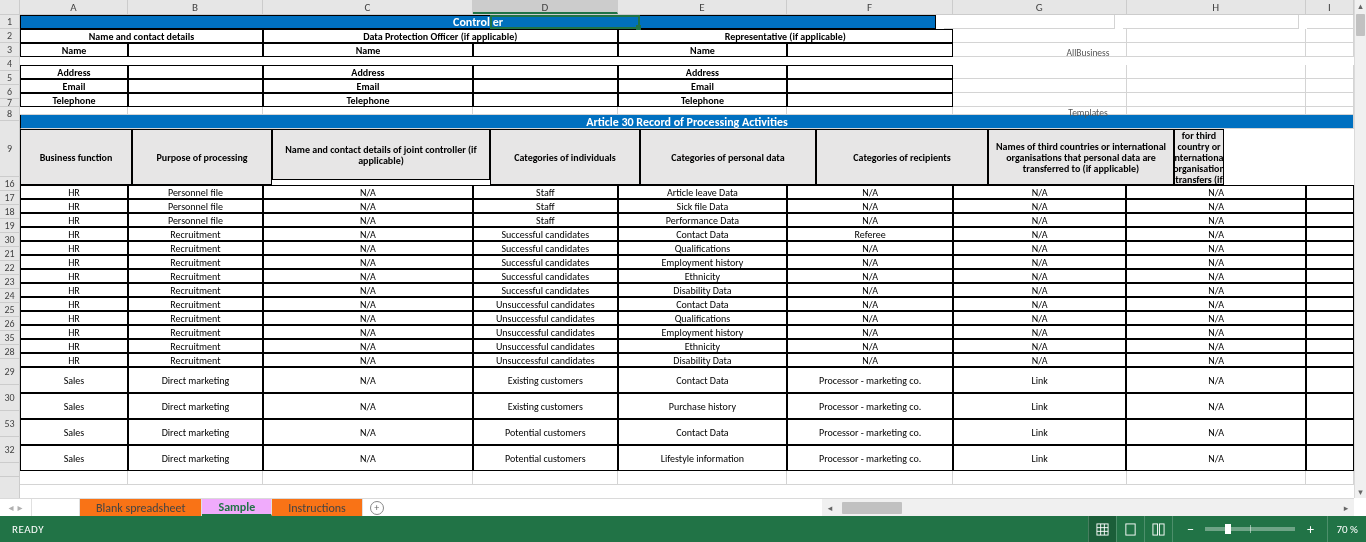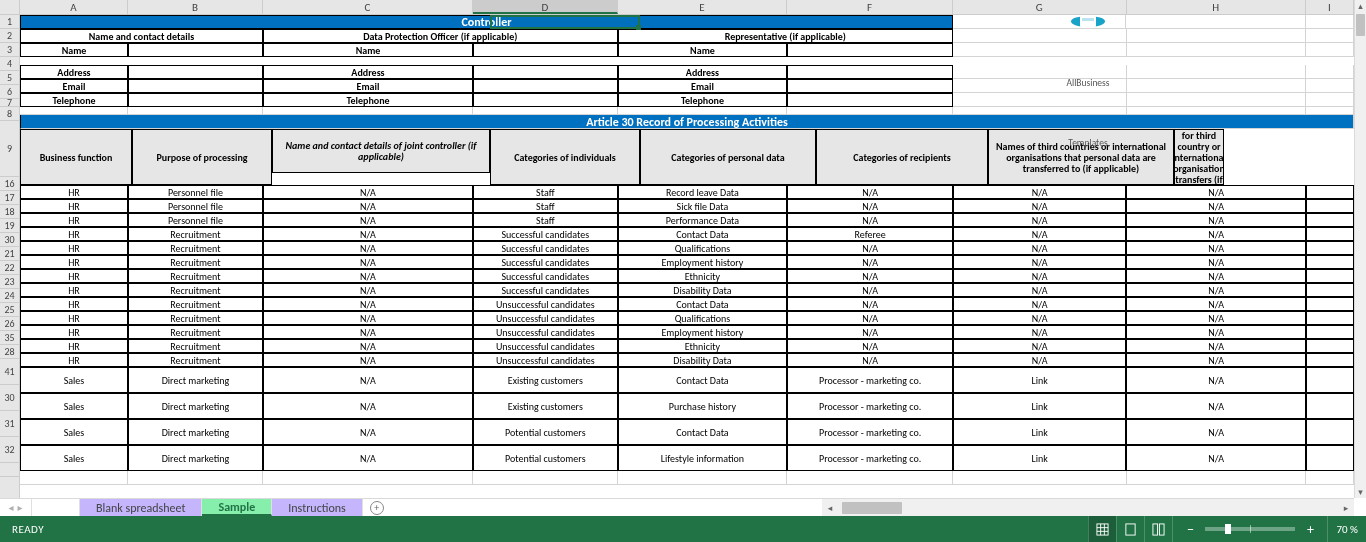--- a/index.html
+++ b/index.html
@@ -17,42 +17,42 @@
 
 .grid { position: absolute; top: 15px; left: 20px; right: 0; bottom: 0; }
 .row { display: flex; }
 .cell { border-right: 1px solid #d4d4d4; border-bottom: 1px solid #d4d4d4; display: flex; align-items: center; justify-content: center; font-size: 10px; overflow: hidden; white-space: nowrap; position: relative; }
 
 .blue-bar { background: #0070c0; color: #fff; font-weight: bold; font-size: 12px; }
 .black-border { border: 1px solid #000 !important; }
 .bold { font-weight: bold; }
 .grey-hdr { background: #e7e6e6; font-weight: bold; white-space: normal; text-align: center; padding: 2px; line-height: 1.1; }
 
-.logo-area { position: absolute; width: 180px; height: 72px; display: flex; flex-direction: column; align-items: center; font-size: 9.5px; color: #555; gap: 48px; }
+.logo-area { position: absolute; width: 180px; height: 72px; display: flex; flex-direction: column; align-items: center; justify-content: center; font-size: 9.5px; color: #555; gap: 48px; }
 .logo-circle { width: 34px; height: 34px; border-radius: 50%; background: #1aa3c9; display: flex; align-items: center; justify-content: center; margin-bottom: 2px; }
 .logo-rect { width: 16px; height: 11px; background: #fff; border-radius: 1px; position: relative; }
 .logo-rect:after { content:''; position:absolute; left:2px; right:2px; top:2px; height:3px; background:#1aa3c9; opacity:.3; }
 
 .sel-cell { position: absolute; border: 2px solid #217346; pointer-events: none; background: rgba(33,115,70,0.03); }
 .sel-handle { position:absolute; right:-3px; bottom:-3px; width:5px; height:5px; background:#217346; }
 
 .vscroll { position: absolute; top: 0; right: 0; width: 12px; bottom: 44px; background: #f0f0f0; border-left: 1px solid #dadada; }
 .vscroll-thumb { position:absolute; left:1px; right:1px; top:4px; height:22px; background:#c1c1c1; border-radius:1px; cursor:pointer; }
 .vscroll-arr { position:absolute; left:0; right:0; height:12px; text-align:center; font-size:9px; color:#666; cursor:pointer; }
 
 .hscroll-area { position: absolute; bottom: 26px; right: 12px; left: 822px; height: 18px; background: #f0f0f0; border-top: 1px solid #dadada; display:flex; align-items:center; }
 .hscroll-arr { width:16px; text-align:center; font-size:9px; color:#666; cursor:pointer; line-height:18px; }
 .hscroll-track { flex:1; height:18px; position:relative; }
 .hscroll-thumb { position:absolute; top:3px; bottom:3px; left:4px; width:60px; background:#c1c1c1; border-radius:1px; cursor:pointer; }
 
 .tabs-bar { position: absolute; bottom: 26px; left: 0; width: 822px; height: 18px; background: #fff; border-top: 1px solid #dadada; display: flex; align-items: stretch; }
 .tab-nav { width: 32px; display:flex; align-items:center; justify-content:center; gap:4px; color:#b0b0b0; font-size:10px; border-right:1px solid #e0e0e0; cursor:pointer; }
 .tab-spacer { width: 48px; border-right:1px solid #e0e0e0; }
-.tab { padding: 0 16px; display:flex; align-items:center; font-size:12px; color:#444; border-right:1px solid #e0e0e0; cursor:pointer; background:#c4b5fd; }
-.tab.active { color:#217346; font-weight:bold; border-bottom:2px solid #217346; background:#86efac; }
+.tab { padding: 0 16px; display:flex; align-items:center; font-size:12px; color:#444; border-right:1px solid #e0e0e0; cursor:pointer; background:#f97316; }
+.tab.active { color:#217346; font-weight:bold; border-bottom:2px solid #217346; background:#f0abfc; }
 .tab-add { width:28px; display:flex; align-items:center; justify-content:center; cursor:pointer; }
 .tab-add-circ { width:14px; height:14px; border:1px solid #888; border-radius:50%; display:flex; align-items:center; justify-content:center; font-size:10px; color:#666; line-height:1; }
 
 .status-bar { position:absolute; bottom:0; left:0; right:0; height:26px; background:#217346; color:#fff; display:flex; align-items:center; font-size:11px; }
 .status-ready { padding:0 12px; letter-spacing:.5px; }
 .status-right { margin-left:auto; display:flex; align-items:center; height:100%; }
 .view-btn { width:28px; height:100%; display:flex; align-items:center; justify-content:center; border-left:1px solid rgba(255,255,255,.2); cursor:pointer; }
 .view-btn.active { background: rgba(0,0,0,.18); }
 .zoom-ctrl { display:flex; align-items:center; height:100%; border-left:1px solid rgba(255,255,255,.2); padding:0 8px; }
 .zoom-btn { width:18px; text-align:center; cursor:pointer; font-size:14px; }
@@ -95,28 +95,28 @@
       <div class="row-header" style="height: 14px;">19</div>
       <div class="row-header" style="height: 14px;">30</div>
       <div class="row-header" style="height: 14px;">21</div>
       <div class="row-header" style="height: 14px;">22</div>
       <div class="row-header" style="height: 14px;">23</div>
       <div class="row-header" style="height: 14px;">24</div>
       <div class="row-header" style="height: 14px;">25</div>
       <div class="row-header" style="height: 14px;">26</div>
       <div class="row-header" style="height: 14px;">35</div>
       <div class="row-header" style="height: 14px;">28</div>
-      <div class="row-header" style="height: 26px;">41</div>
+      <div class="row-header" style="height: 26px;">29</div>
       <div class="row-header" style="height: 26px;">30</div>
-      <div class="row-header" style="height: 26px;">31</div>
+      <div class="row-header" style="height: 26px;">53</div>
       <div class="row-header" style="height: 26px;">32</div>
       <div class="row-header" style="height: 14px;"></div>
     </div>
   <div class="grid" id="grid">
-      <div class="row" style="height: 14px;">
+      <div class="row" style="height: 14px; gap: 8px;">
         <div class="cell blue-bar black-border" style="width: 968px; height: 14px;">Controller</div>
         <div class="cell" style="width: 180px; height: 14px;"></div>
         <div class="cell" style="width: 186px; height: 14px;"></div>
         <div class="cell" style="width: 50px; height: 14px;"></div>
       </div>
       <div class="row" style="height: 14px;">
         <div class="cell bold black-border" style="width: 252px; height: 14px;">Name and contact details</div>
         <div class="cell bold black-border" style="width: 368px; height: 14px;">Data Protection Officer (if applicable)</div>
         <div class="cell bold black-border" style="width: 348px; height: 14px;">Representative (if applicable)</div>
         <div class="cell" style="width: 180px; height: 14px;"></div>
@@ -177,33 +177,33 @@
         <div class="cell" style="width: 180px; height: 8px;"></div>
         <div class="cell" style="width: 186px; height: 8px;"></div>
         <div class="cell" style="width: 50px; height: 8px;"></div>
       </div>
       <div class="row" style="height: 14px;">
         <div class="cell blue-bar" style="width: 1384px; height: 14px; padding-left: 0px; border-left: 1px solid rgb(0, 0, 0);">Article 30 Record of Processing Activities</div>
       </div>
       <div class="row" style="height: 56px;">
         <div class="cell grey-hdr black-border" style="width: 112px; height: 56px;">Business function</div>
         <div class="cell grey-hdr black-border" style="width: 140px; height: 56px;">Purpose of processing</div>
-        <div class="cell grey-hdr black-border" style="width: 218px; height: 44px; font-style: italic;">Name and contact details of joint controller (if applicable)</div>
+        <div class="cell grey-hdr black-border" style="width: 218px; height: 51px;">Name and contact details of joint controller (if applicable)</div>
         <div class="cell grey-hdr black-border" style="width: 150px; height: 56px;">Categories of individuals</div>
         <div class="cell grey-hdr black-border" style="width: 176px; height: 56px;">Categories of personal data</div>
         <div class="cell grey-hdr black-border" style="width: 172px; height: 56px;">Categories of recipients</div>
         <div class="cell grey-hdr black-border" style="width: 186px; height: 56px;">Names of third countries or international organisations that personal data are transferred to (if applicable)</div>
         <div class="cell grey-hdr black-border" style="width: 50px; height: 56px;">Safeguards for third country or international organisation transfers (if applicable)</div>
       </div>
       <div class="row" style="height: 14px;">
         <div class="cell black-border" style="width: 112px; height: 14px;">HR</div>
         <div class="cell black-border" style="width: 140px; height: 14px;">Personnel file</div>
         <div class="cell black-border" style="width: 218px; height: 14px;">N/A</div>
         <div class="cell black-border" style="width: 150px; height: 14px;">Staff</div>
-        <div class="cell black-border" style="width: 176px; height: 14px;">Record leave Data</div>
+        <div class="cell black-border" style="width: 176px; height: 14px;">Article leave Data</div>
         <div class="cell black-border" style="width: 172px; height: 14px;">N/A</div>
         <div class="cell black-border" style="width: 180px; height: 14px;">N/A</div>
         <div class="cell black-border" style="width: 186px; height: 14px;">N/A</div>
         <div class="cell black-border" style="width: 50px; height: 14px;"></div>
       </div>
       <div class="row" style="height: 14px;">
         <div class="cell black-border" style="width: 112px; height: 14px;">HR</div>
         <div class="cell black-border" style="width: 140px; height: 14px;">Personnel file</div>
         <div class="cell black-border" style="width: 218px; height: 14px;">N/A</div>
         <div class="cell black-border" style="width: 150px; height: 14px;">Staff</div>

